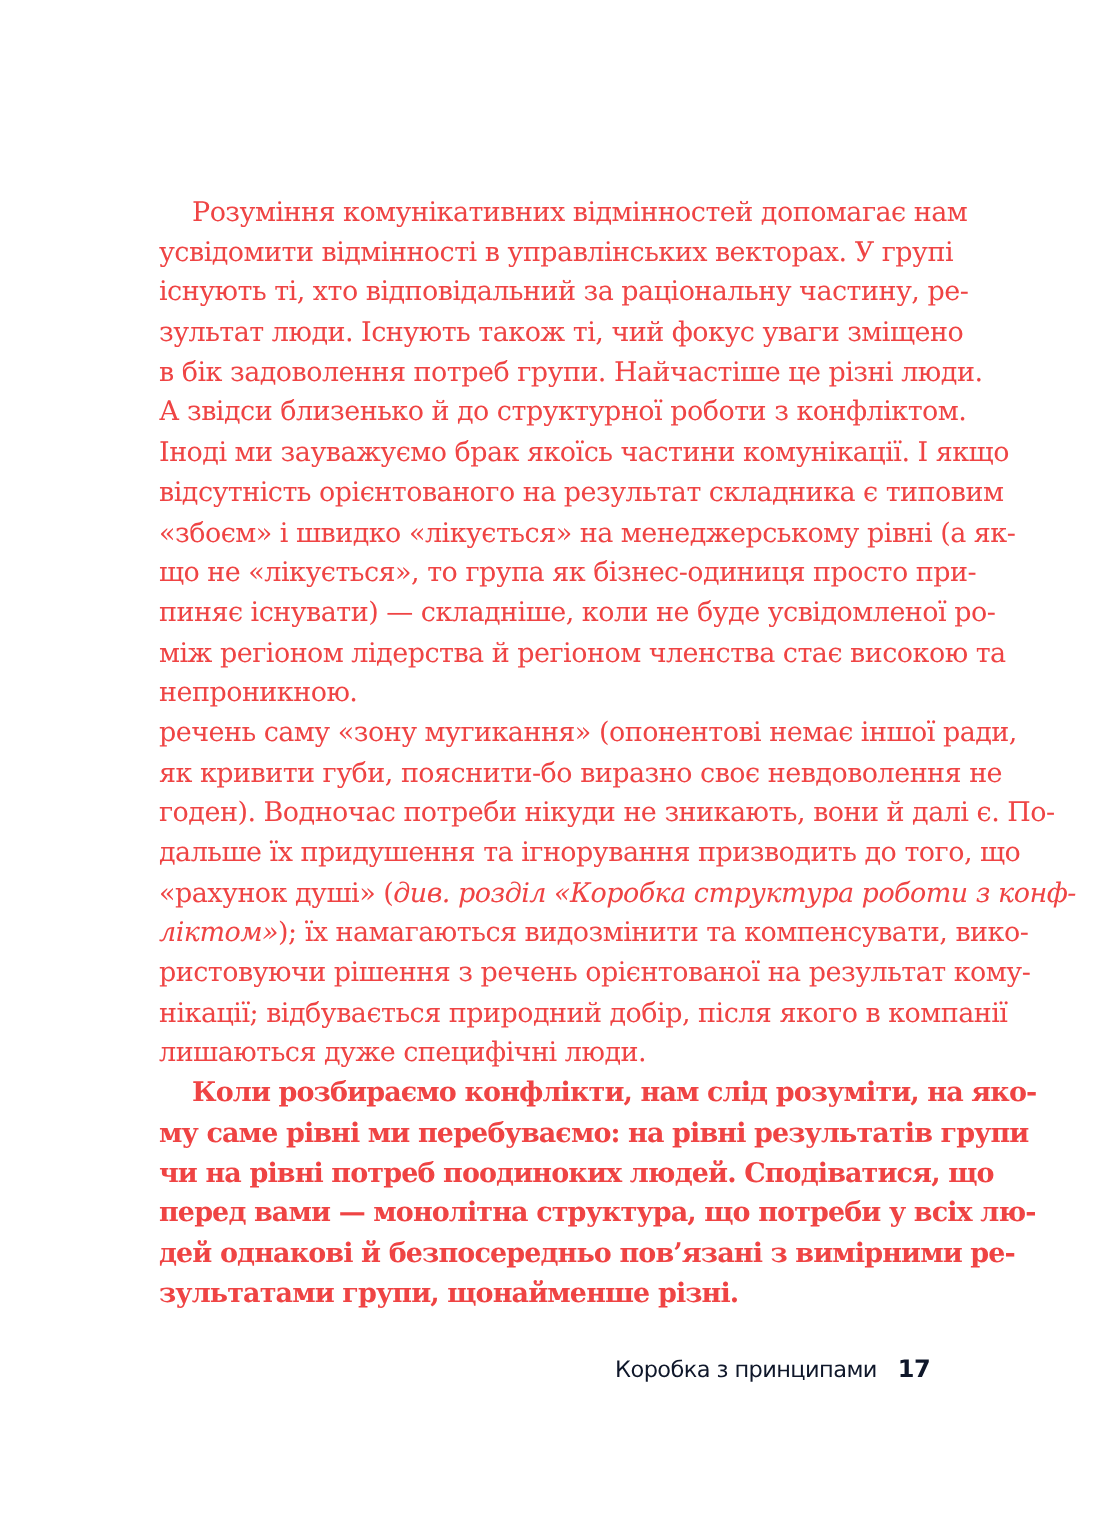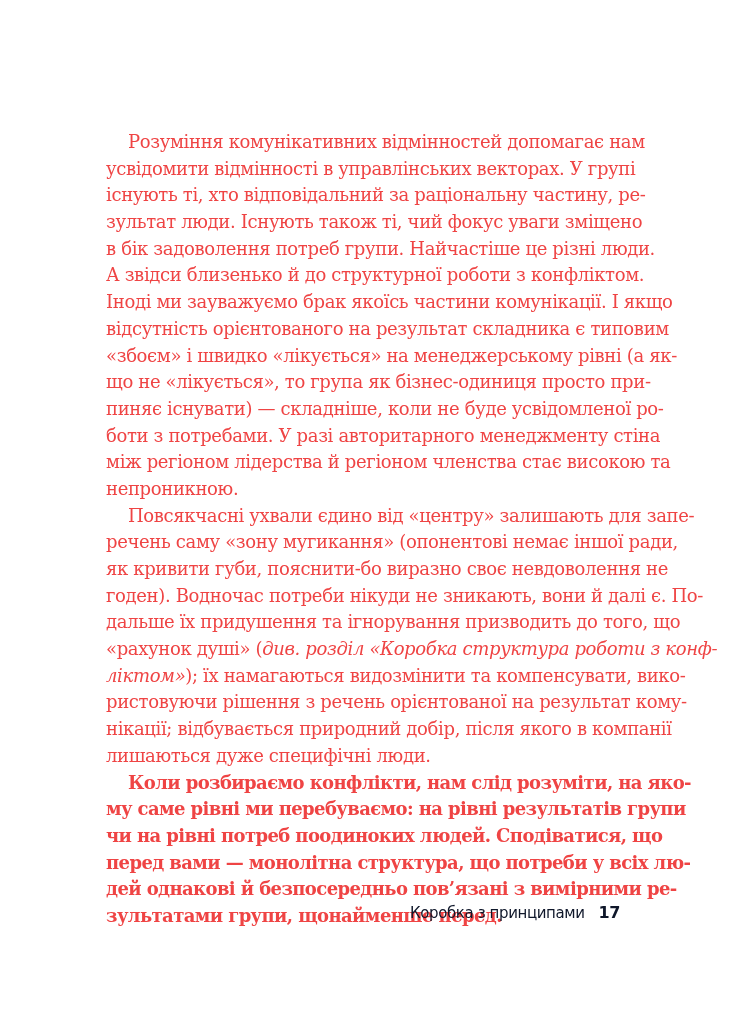--- a/index.html
+++ b/index.html
@@ -33,44 +33,42 @@
     <span class="line">усвідомити відмінності в управлінських векторах. У групі</span>
     <span class="line">існують ті, хто відповідальний за раціональну частину, ре-</span>
     <span class="line">зультат люди. Існують також ті, чий фокус уваги зміщено</span>
     <span class="line">в бік задоволення потреб групи. Найчастіше це різні люди.</span>
     <span class="line">А звідси близенько й до структурної роботи з конфліктом.</span>
     <span class="line">Іноді ми зауважуємо брак якоїсь частини комунікації. І якщо</span>
     <span class="line">відсутність орієнтованого на результат складника є типовим</span>
     <span class="line">«збоєм» і швидко «лікується» на менеджерському рівні (а як-</span>
     <span class="line">що не «лікується», то група як бізнес-одиниця просто при-</span>
     <span class="line">пиняє існувати) — складніше, коли не буде усвідомленої ро-</span>
-    <span class="line">боти з потребами. У разі авторитарного менеджменту стіна</span>
     <span class="line">між регіоном лідерства й регіоном членства стає високою та</span>
     <span class="line last">непроникною.</span>
   </div>
 
   <div class="para">
-    <span class="line indent">Повсякчасні ухвали єдино від «центру» залишають для запе-</span>
     <span class="line">речень саму «зону мугикання» (опонентові немає іншої ради,</span>
     <span class="line">як кривити губи, пояснити-бо виразно своє невдоволення не</span>
     <span class="line">годен). Водночас потреби нікуди не зникають, вони й далі є. По-</span>
     <span class="line">дальше їх придушення та ігнорування призводить до того, що</span>
     <span class="line"><span>«рахунок душі» (</span><span class="italic">див. розділ «Коробка структура роботи з конф-</span></span>
     <span class="line"><span class="italic">ліктом»</span><span>); їх намагаються видозмінити та компенсувати, вико-</span></span>
     <span class="line">ристовуючи рішення з речень орієнтованої на результат кому-</span>
     <span class="line">нікації; відбувається природний добір, після якого в компанії</span>
     <span class="line last">лишаються дуже специфічні люди.</span>
   </div>
 
   <div class="para bold">
     <span class="line indent">Коли розбираємо конфлікти, нам слід розуміти, на яко-</span>
     <span class="line">му саме рівні ми перебуваємо: на рівні результатів групи</span>
     <span class="line">чи на рівні потреб поодиноких людей. Сподіватися, що</span>
     <span class="line">перед вами — монолітна структура, що потреби у всіх лю-</span>
     <span class="line">дей однакові й безпосередньо пов’язані з вимірними ре-</span>
-    <span class="line last">зультатами групи, щонайменше перед.</span>
+    <span class="line last">зультатами групи, щонайменше різні.</span>
   </div>
 
 </div>
 
 <div class="footer">
   <span>Коробка з принципами</span><span class="num">17</span>
 </div>
 
 </body></html>

